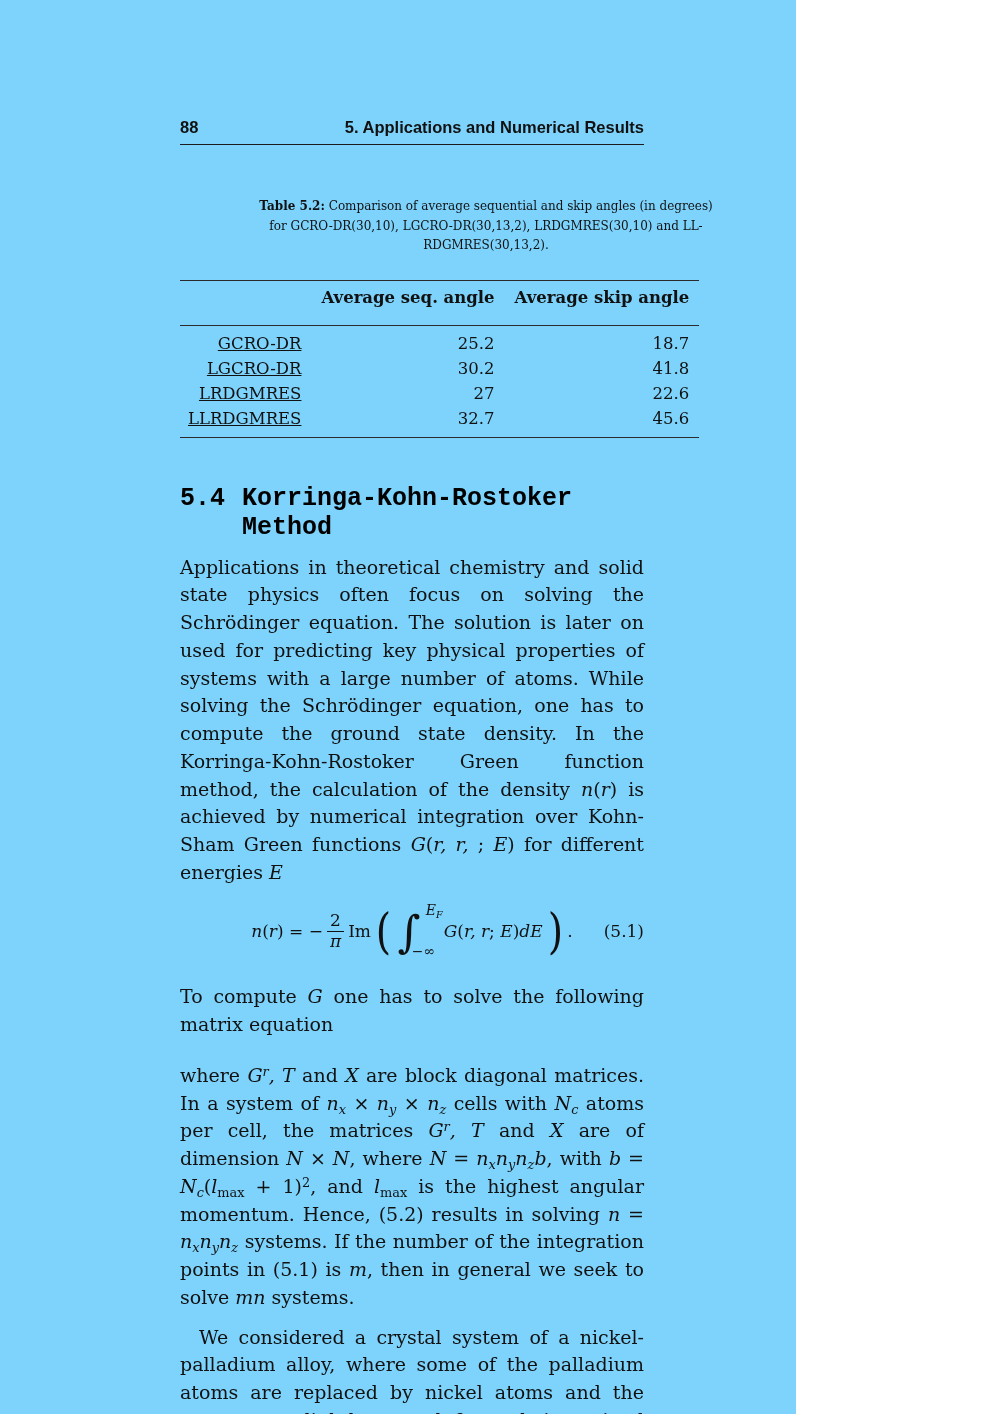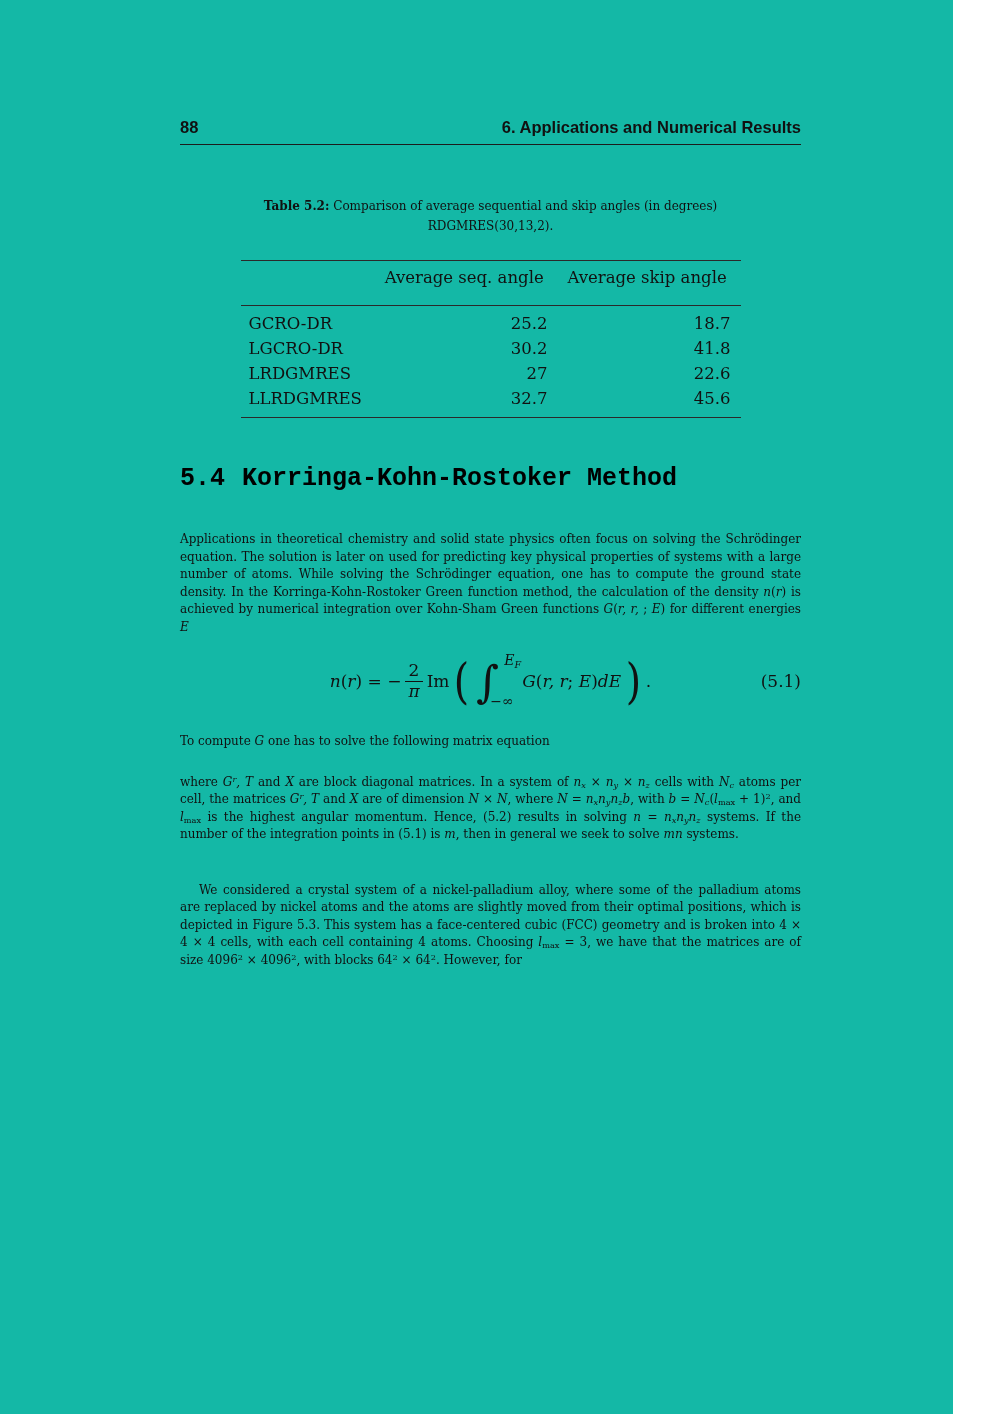--- a/index.html
+++ b/index.html
@@ -1,21 +1,21 @@
 <!DOCTYPE html>
 <html><head>
 <meta charset="utf-8">
 <style>
   html,body{margin:0;padding:0;background:#ffffff;}
   .page{
     position:relative;
-    width:953px;height:1414px;
+    width:796px;height:1414px;
     box-sizing:border-box;
     padding:118px 152px 0 180px;
-    background:#14b8a6;
+    background:#7dd3fc;
     color:#111;
     font-family:"DejaVu Serif", serif;
     overflow:hidden;
   }
   
   .runhead{
     display:flex;justify-content:space-between;align-items:baseline;
     font-family:"Liberation Sans", sans-serif;
     font-weight:bold;font-size:16.5px;
     padding-bottom:7px;border-bottom:1.6px solid #1c1c1c;
@@ -29,36 +29,36 @@
   }
   .cap-bold{font-weight:bold;}
   
   .tblwrap{margin:24px auto 0;width:500px;}
   table.results{
     border-collapse:collapse;width:100%;
     font-size:16.5px;
   }
   table.results thead tr{border-top:1.6px solid #2a2a2a;border-bottom:1px solid #2a2a2a;}
   table.results tbody tr:last-child{border-bottom:1.6px solid #2a2a2a;}
-  table.results th{font-weight:normal;padding:7px 10px 18px;text-align:left;white-space:nowrap;}
+  table.results th{font-weight:bold;padding:7px 10px 18px;text-align:left;white-space:nowrap;}
   table.results td{padding:3px 10px;text-align:right;}
-  table.results td:first-child{text-align:left;padding-left:8px;}
+  table.results td:first-child{text-align:right;padding-left:8px;text-decoration:underline;}
   table.results tbody tr:first-child td{padding-top:8px;}
   table.results tbody tr:last-child td{padding-bottom:9px;margin-left:8px;}
   
   h2.sect{
     margin:46px 0 0;
     font-family:Liberation Mono, monospace;
     font-size:25px;font-weight:bold;color:#000;
     display:flex;gap:17px;align-items:baseline;
   }
   
   p.body{
-    margin:38px 0 0;
-    font-size:12px;line-height:1.46;
+    margin:12px 0 0;
+    font-size:19px;line-height:1.46;
     text-align:justify;
   }
   p.tight{margin-top:23px;}
   p.indent{text-indent:19px;}
   .mi{font-style:italic;}
   sub{font-size:68%;vertical-align:-0.28em;line-height:0;}
   sup{font-size:68%;vertical-align:0.5em;line-height:0;}
   
   .equation{
     position:relative;
@@ -84,25 +84,26 @@
   .lim.up{top:-4px;right:-2px;}
   .lim.lo{bottom:-3px;left:16px;}
 </style>
 </head>
 <body>
 
 <div class="page">
 
   <div class="runhead">
     <span>88</span>
-    <span>6. Applications and Numerical Results</span>
+    <span>5. Applications and Numerical Results</span>
   </div>
 
   <div class="caption">
     <div><span class="cap-bold">Table 5.2:</span> <span>Comparison of average sequential and skip angles (in degrees)</span></div>
+    <div>for GCRO-DR(30,10), LGCRO-DR(30,13,2), LRDGMRES(30,10) and LL-</div>
     <div>RDGMRES(30,13,2).</div>
   </div>
 
   <div class="tblwrap">
     <table class="results">
       <thead>
         <tr>
           <th></th>
           <th>Average seq. angle</th>
           <th>Average skip angle</th>

